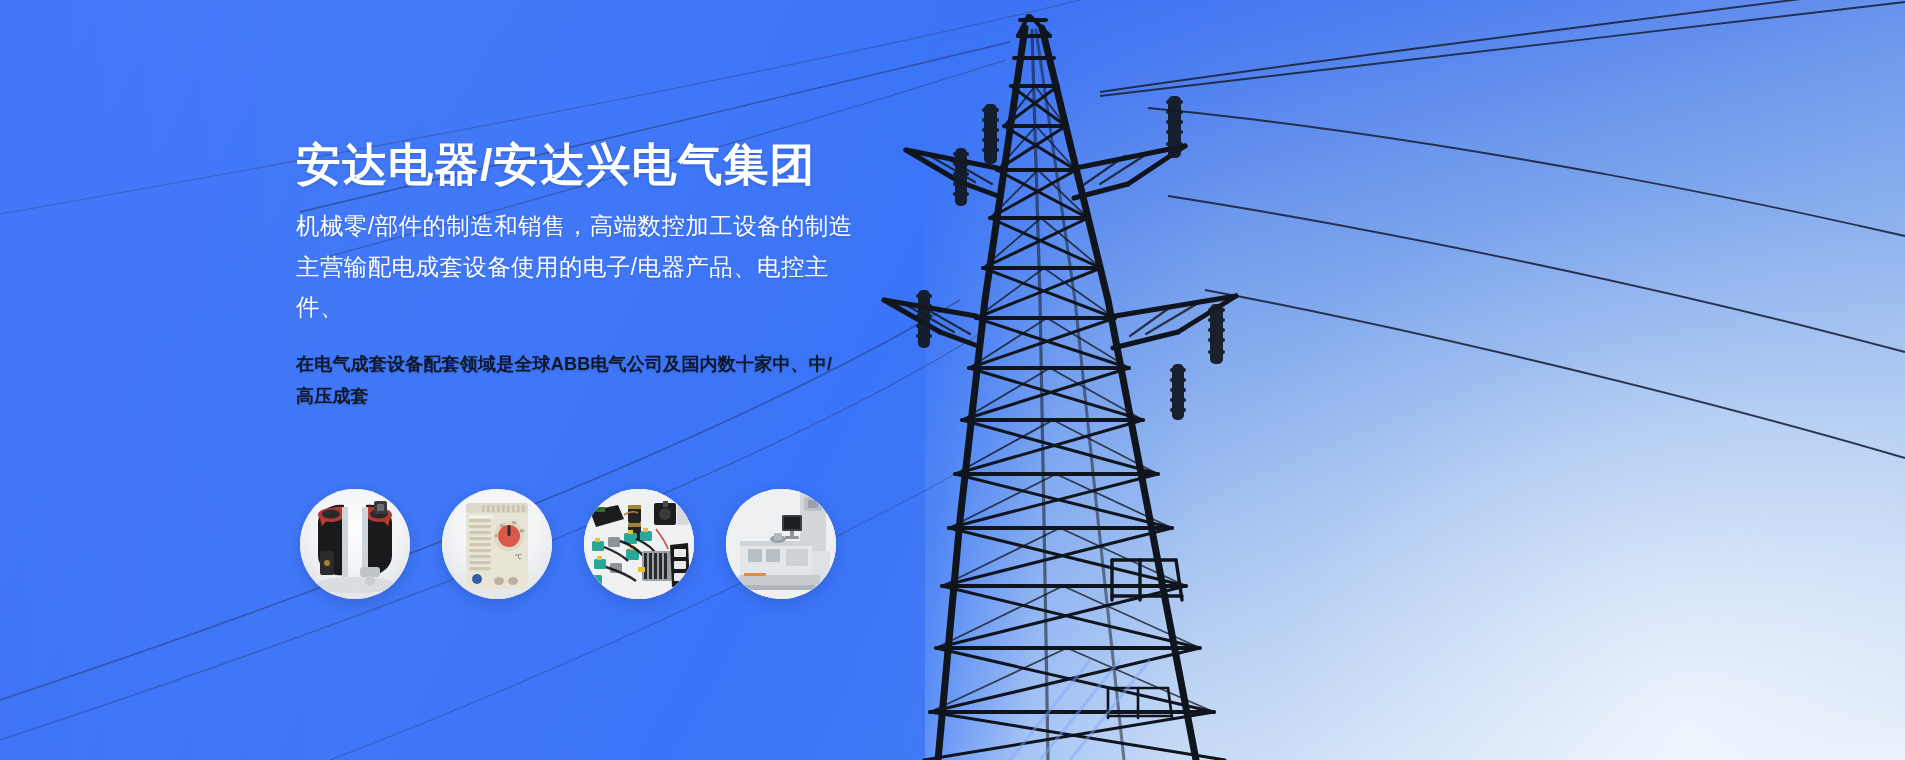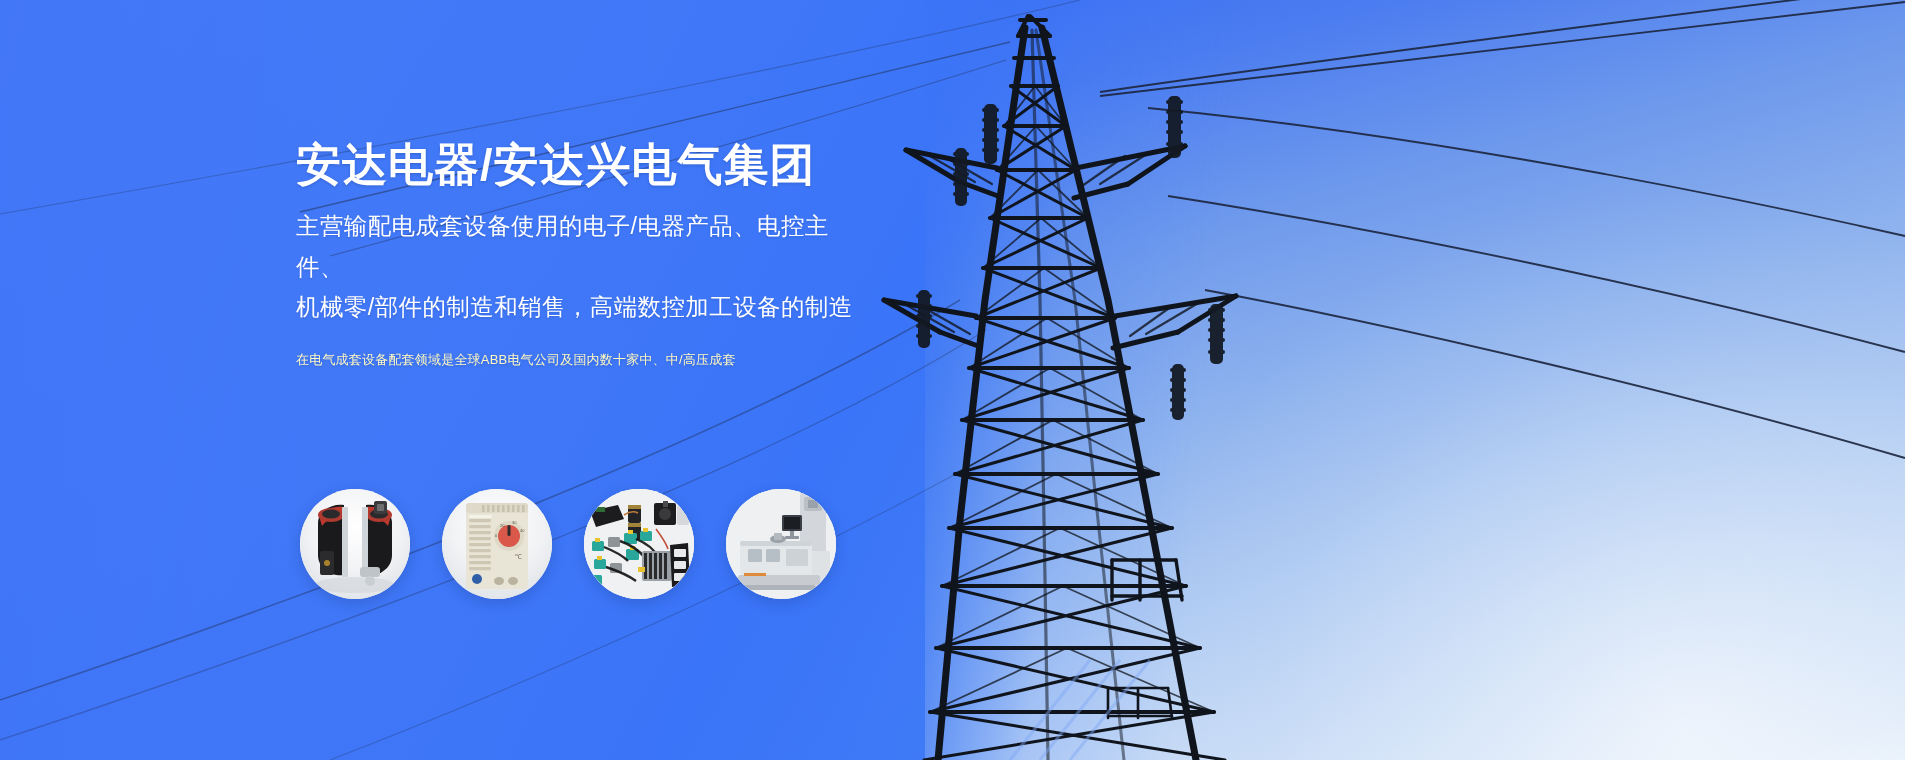--- a/index.html
+++ b/index.html
@@ -83,24 +83,24 @@
     line-height: 1.72;
     font-weight: 500;
     letter-spacing: 0.4px;
     text-shadow: 0 1px 2px rgba(22,52,120,0.22);
     max-width: 580px;
   }
   .sub-wrap { margin-top: 15px; }
   .desc-wrap { margin-top: 22px; }
   .descline {
     margin: 0;
-    color: #fef9c3;
-    font-size: 13px;
+    color: #0f172a;
+    font-size: 18px;
     line-height: 1.75;
-    font-weight: 400;
+    font-weight: 700;
     letter-spacing: 0.2px;
     text-shadow: 0 1px 2px rgba(22,52,120,0.25);
     max-width: 540px;
   }
 
   
   .products {
     position: absolute;
     left: 300px;
     top: 489px;
@@ -323,22 +323,22 @@
       <path d="M1010 760 L1090 660"></path>
       <path d="M1040 760 L1120 660"></path>
       <path d="M1070 760 L1150 660"></path>
     </g>
   </svg>
 
   <div class="content">
     <h1 class="headline">安达电器/安达兴电气集团</h1>
 
     <div class="sub-wrap">
+      <p class="subline">机械零/部件的制造和销售，高端数控加工设备的制造</p>
       <p class="subline">主营输配电成套设备使用的电子/电器产品、电控主件、</p>
-      <p class="subline">机械零/部件的制造和销售，高端数控加工设备的制造</p>
     </div>
 
     <div class="desc-wrap">
       <p class="descline">在电气成套设备配套领域是全球ABB电气公司及国内数十家中、中/高压成套</p>
     </div>
   </div>
 
   <div class="products">
 
     <div class="product">

